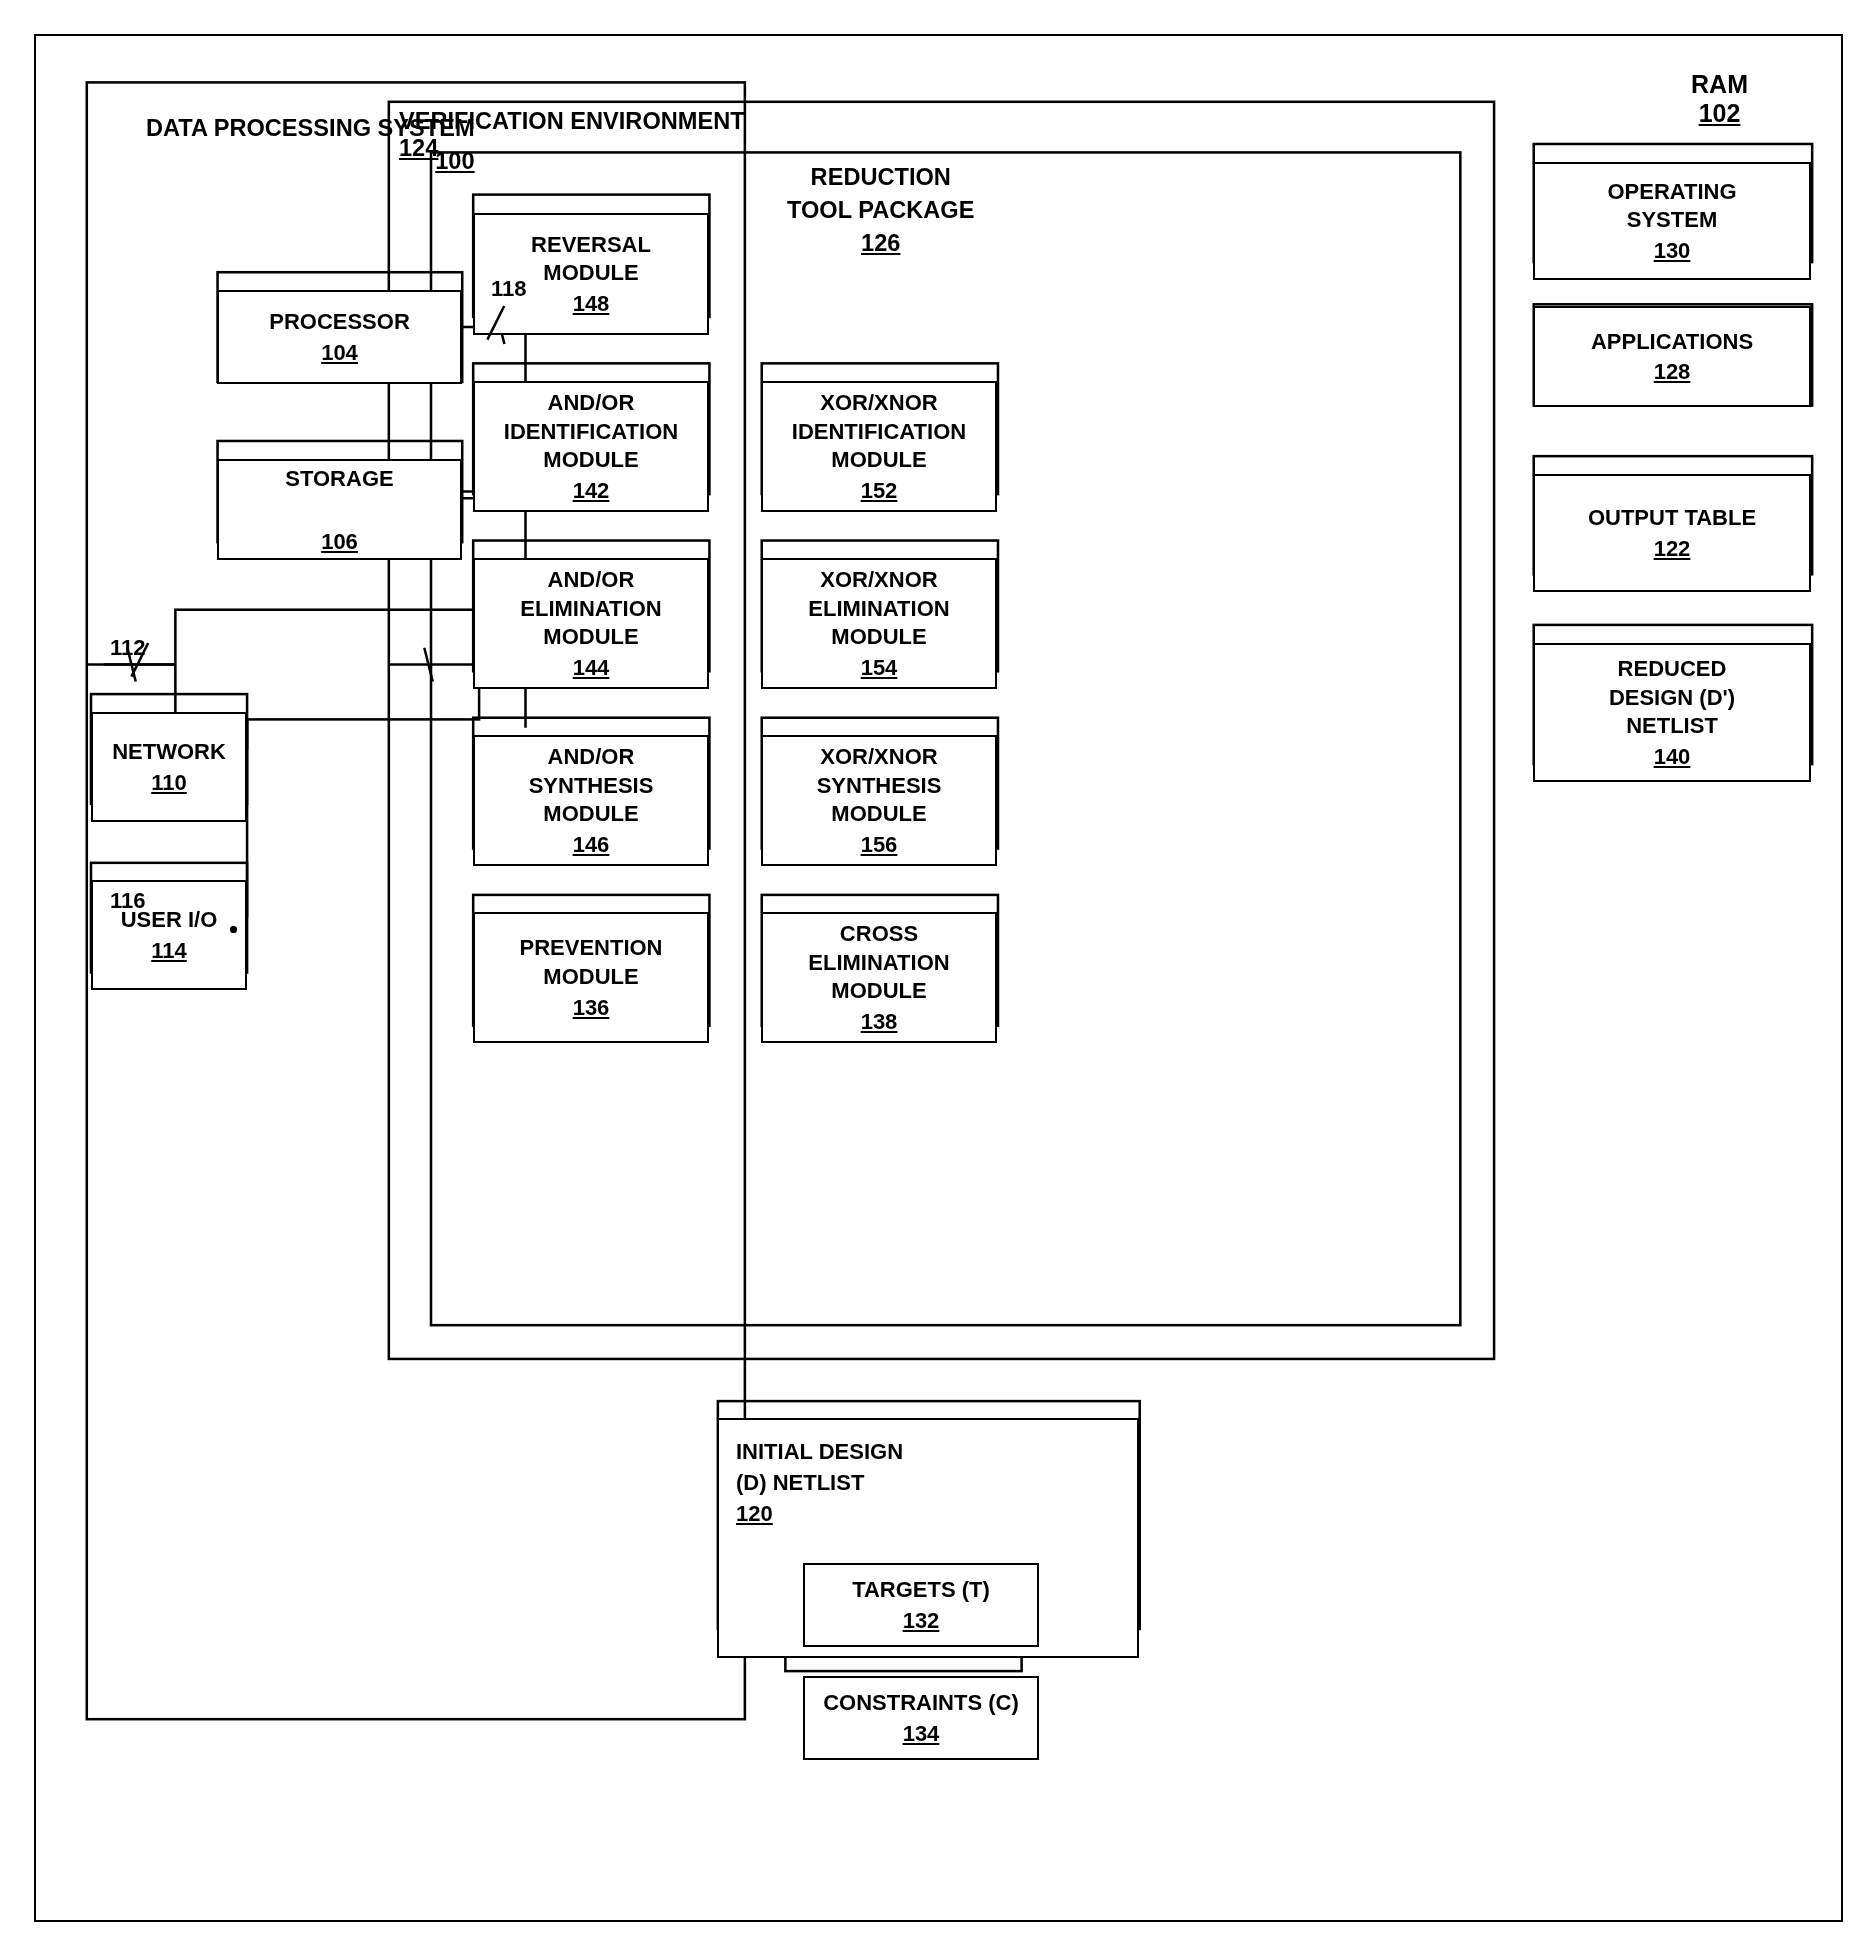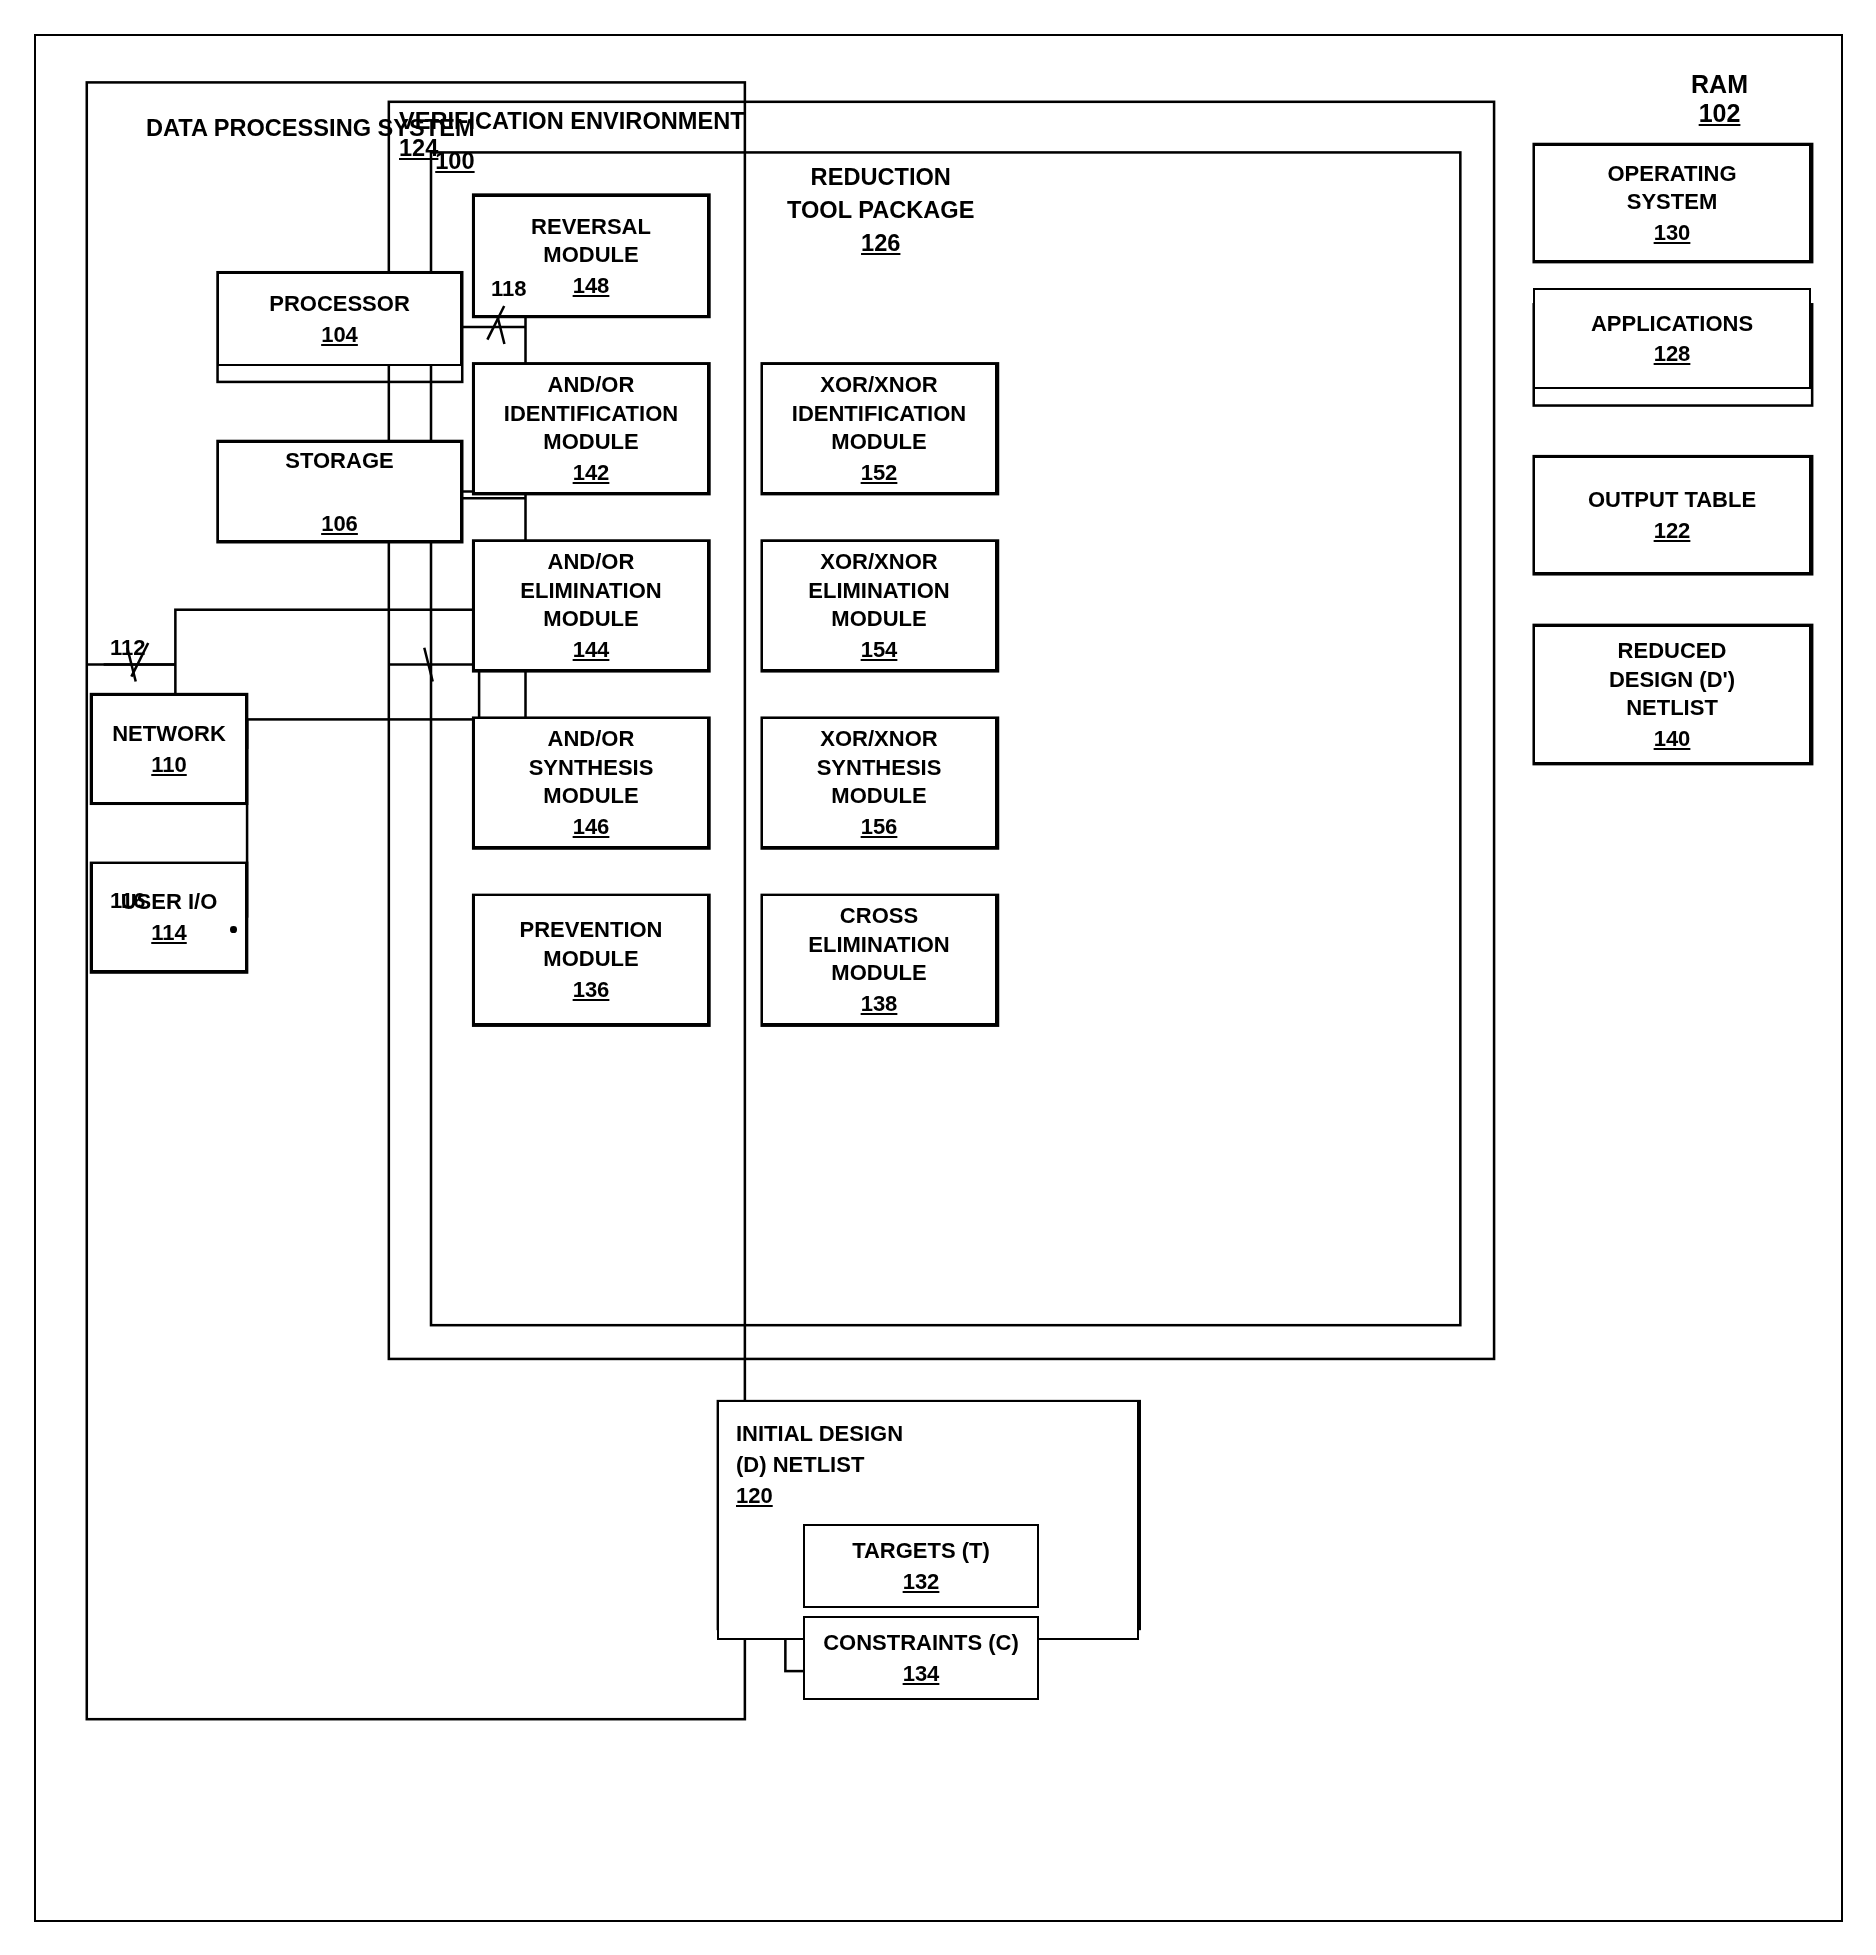--- a/index.html
+++ b/index.html
@@ -26,20 +26,21 @@
     .module-box {
       position: absolute;
       border: 2.5px solid #000;
       background: #fff;
       text-align: center;
       display: flex;
       flex-direction: column;
       align-items: center;
       justify-content: center;
       padding: 12.6px;
+      margin-top: 18px;
     }
 
     .module-label {
       font-size: 22px;
       font-weight: bold;
       line-height: 1.3;
     }
 
     .module-number {
       text-decoration: underline;
@@ -243,21 +244,21 @@
   <div class="module-box" style="left:1497px; top:420px; width:278px; height:118px;">
     <span class="module-label">OUTPUT TABLE</span>
     <span class="module-number">122</span>
   </div>
 
   <div class="module-box" style="left:1497px; top:589px; width:278px; height:139px;">
     <span class="module-label">REDUCED<br>DESIGN (D')<br>NETLIST</span>
     <span class="module-number">140</span>
   </div>
 
-  <div class="module-box" style="left:681px; top:1364px; width:422px; height:240px; align-items:flex-start; justify-content:flex-start; padding:17px;">
+  <div class="module-box" style="left:681px; top:1364px; width:422px; height:240px; align-items:flex-start; justify-content:flex-start; padding:17px;gap:21px;">
     <div style="font-size:22px; font-weight:bold; line-height:1.4; text-align:left;">
       INITIAL DESIGN<br>(D) NETLIST<br>
       <span style="text-decoration:underline;">120</span>
     </div>
 
     <div class="module-box" style="position:relative; left:67px; top:8.4px; width:236px; height:84px; margin-top:4.2px;">
       <span class="module-label">TARGETS (T)</span>
       <span class="module-number">132</span>
     </div>
 

